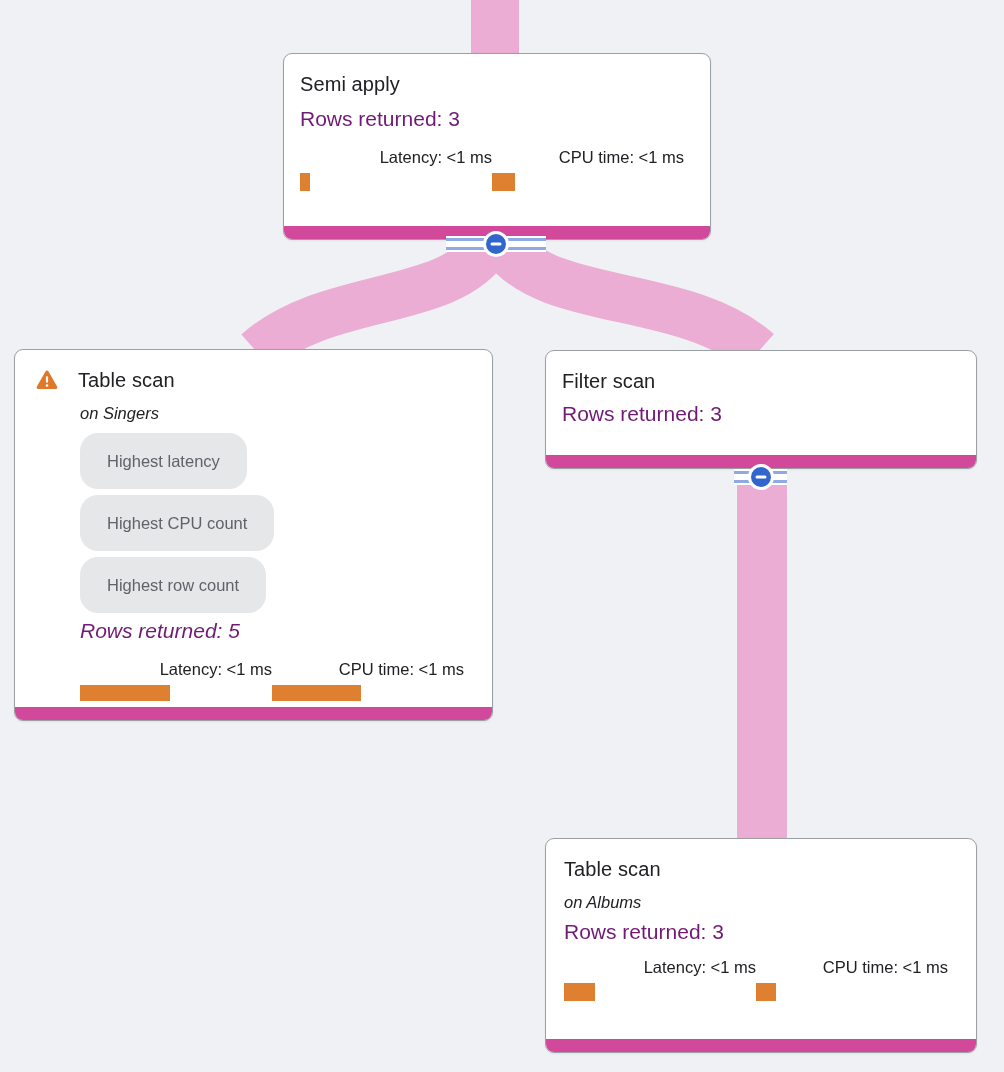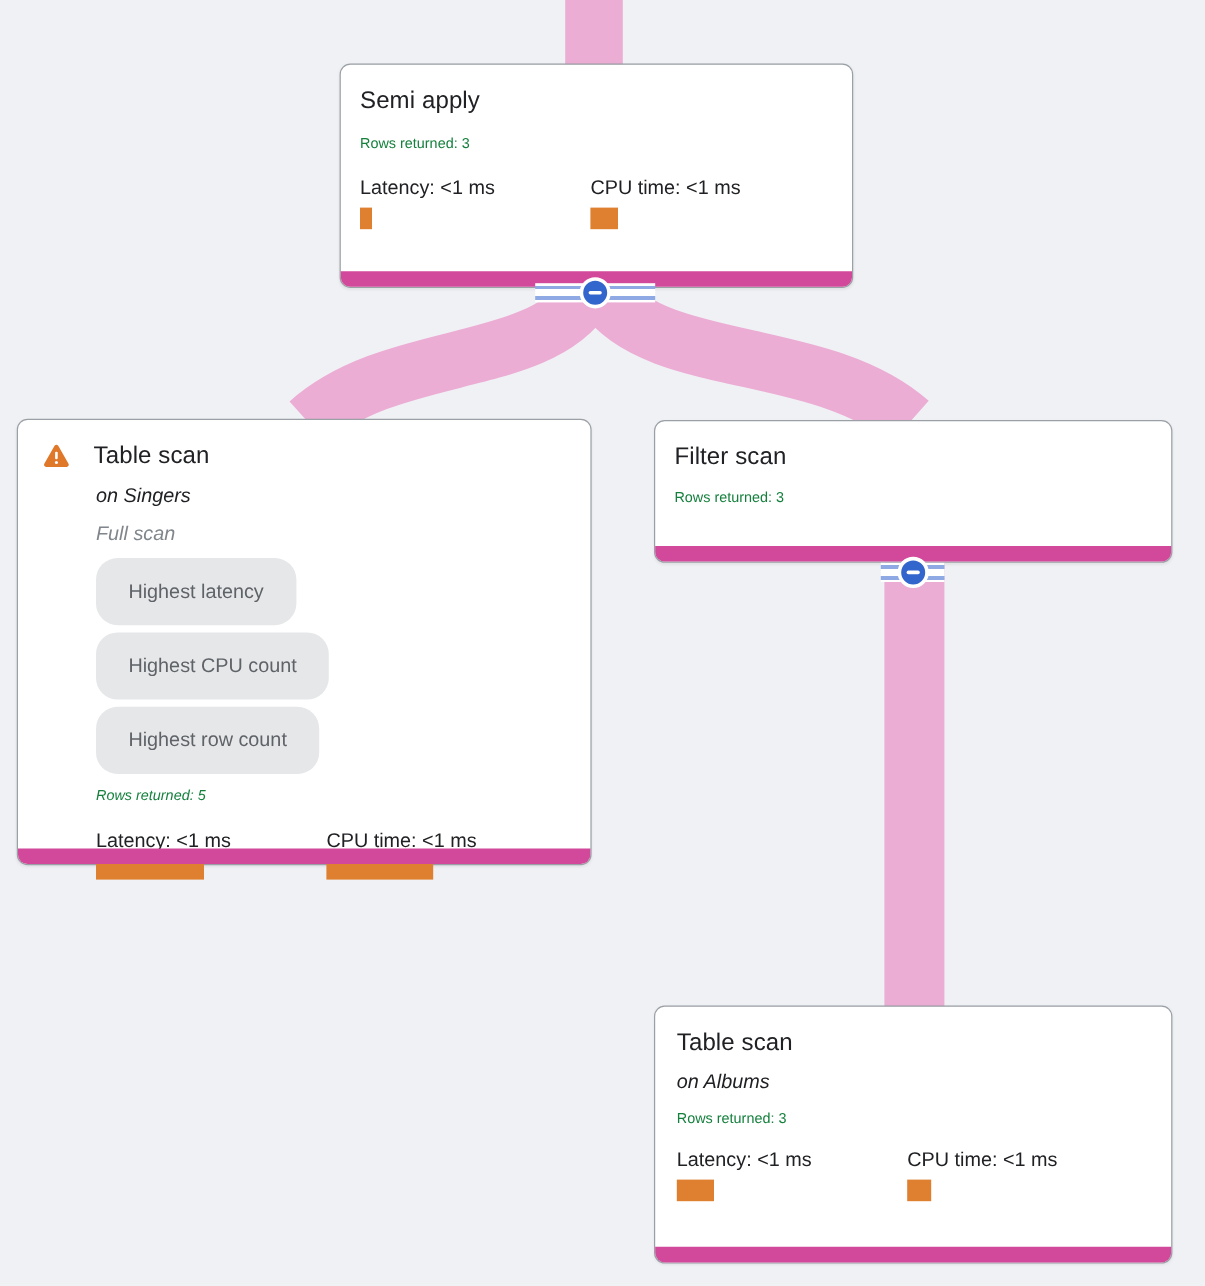--- a/index.html
+++ b/index.html
@@ -51,41 +51,41 @@
   .indent-block { margin-left: 44px; }
   .node-sub {
     font-size: 16.5px;
     color: #202124;
     line-height: 22px;
     margin-top: 9px;
     font-style: italic;
   }
   .node-sub.muted { color: #80868b; margin-top: 10px; }
   .rows-returned {
-    font-size: 12px;
-    color: #15803d;
+    font-size: 21px;
+    color: #701a75;
     line-height: 22px;
     margin-top: 11px;
   }
   
   .chips { margin-top: 9px; }
   .chip {
     display: table;
     background: #e6e7e9;
     color: #5f6368;
     font-size: 16.5px;
     line-height: 36px;
     height: 36px;
     padding: 10px 27px;
     border-radius: 18px;
     margin-bottom: 6px;
     white-space: nowrap;
   }
   
-  .metrics { display: flex; margin-top: 17px; }
+  .metrics { display: flex; margin-top: 17px; text-align: right; }
   .metric { width: 192px; }
   .metric-label {
     font-size: 16.5px;
     color: #202124;
     line-height: 21px;
   }
   .metric-bar {
     margin-top: 5px;
     height: 18px;
     background: #de8030;
@@ -167,21 +167,20 @@
       <div class="title-row">
         <svg class="warn" viewBox="0 0 24 22">
           <path d="M10.3 1.6 L0.9 18.1 C0.1 19.4 1.1 21 2.6 21 L21.4 21 C22.9 21 23.9 19.4 23.1 18.1 L13.7 1.6 C12.9 0.3 11.1 0.3 10.3 1.6 Z" fill="#e0782a"></path>
           <rect x="10.8" y="7" width="2.4" height="7" rx="1.1" fill="#ffffff"></rect>
           <circle cx="12" cy="17" r="1.4" fill="#ffffff"></circle>
         </svg>
         <div class="node-title">Table scan</div>
       </div>
       <div class="indent-block">
         <div class="node-sub">on Singers</div>
-        <div class="node-sub muted">Full scan</div>
         <div class="chips">
           <div class="chip">Highest latency</div>
           <div class="chip">Highest CPU count</div>
           <div class="chip">Highest row count</div>
         </div>
         <div class="rows-returned" style="margin-top:7px;font-style:italic;">Rows returned: 5</div>
         <div class="metrics">
           <div class="metric">
             <div class="metric-label">Latency: &lt;1 ms</div>
             <div class="metric-bar" style="height: 16px; width: 90px;"></div>

